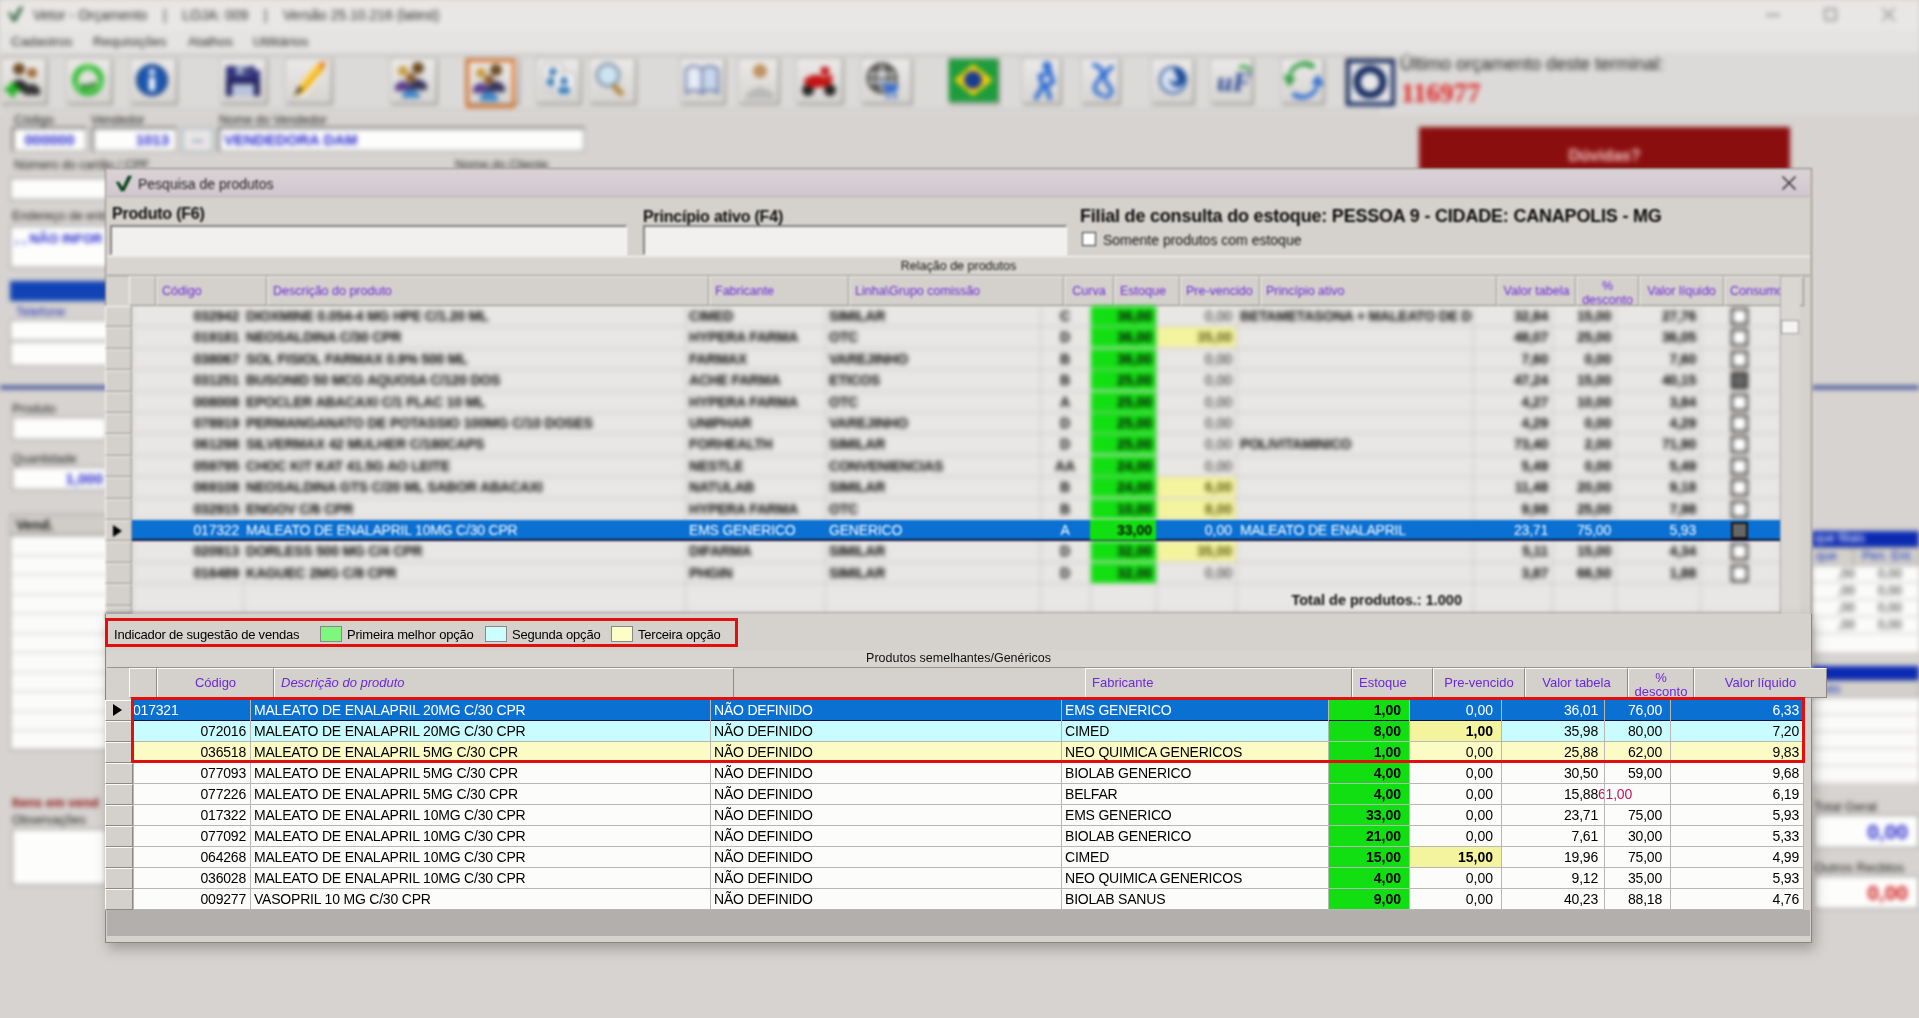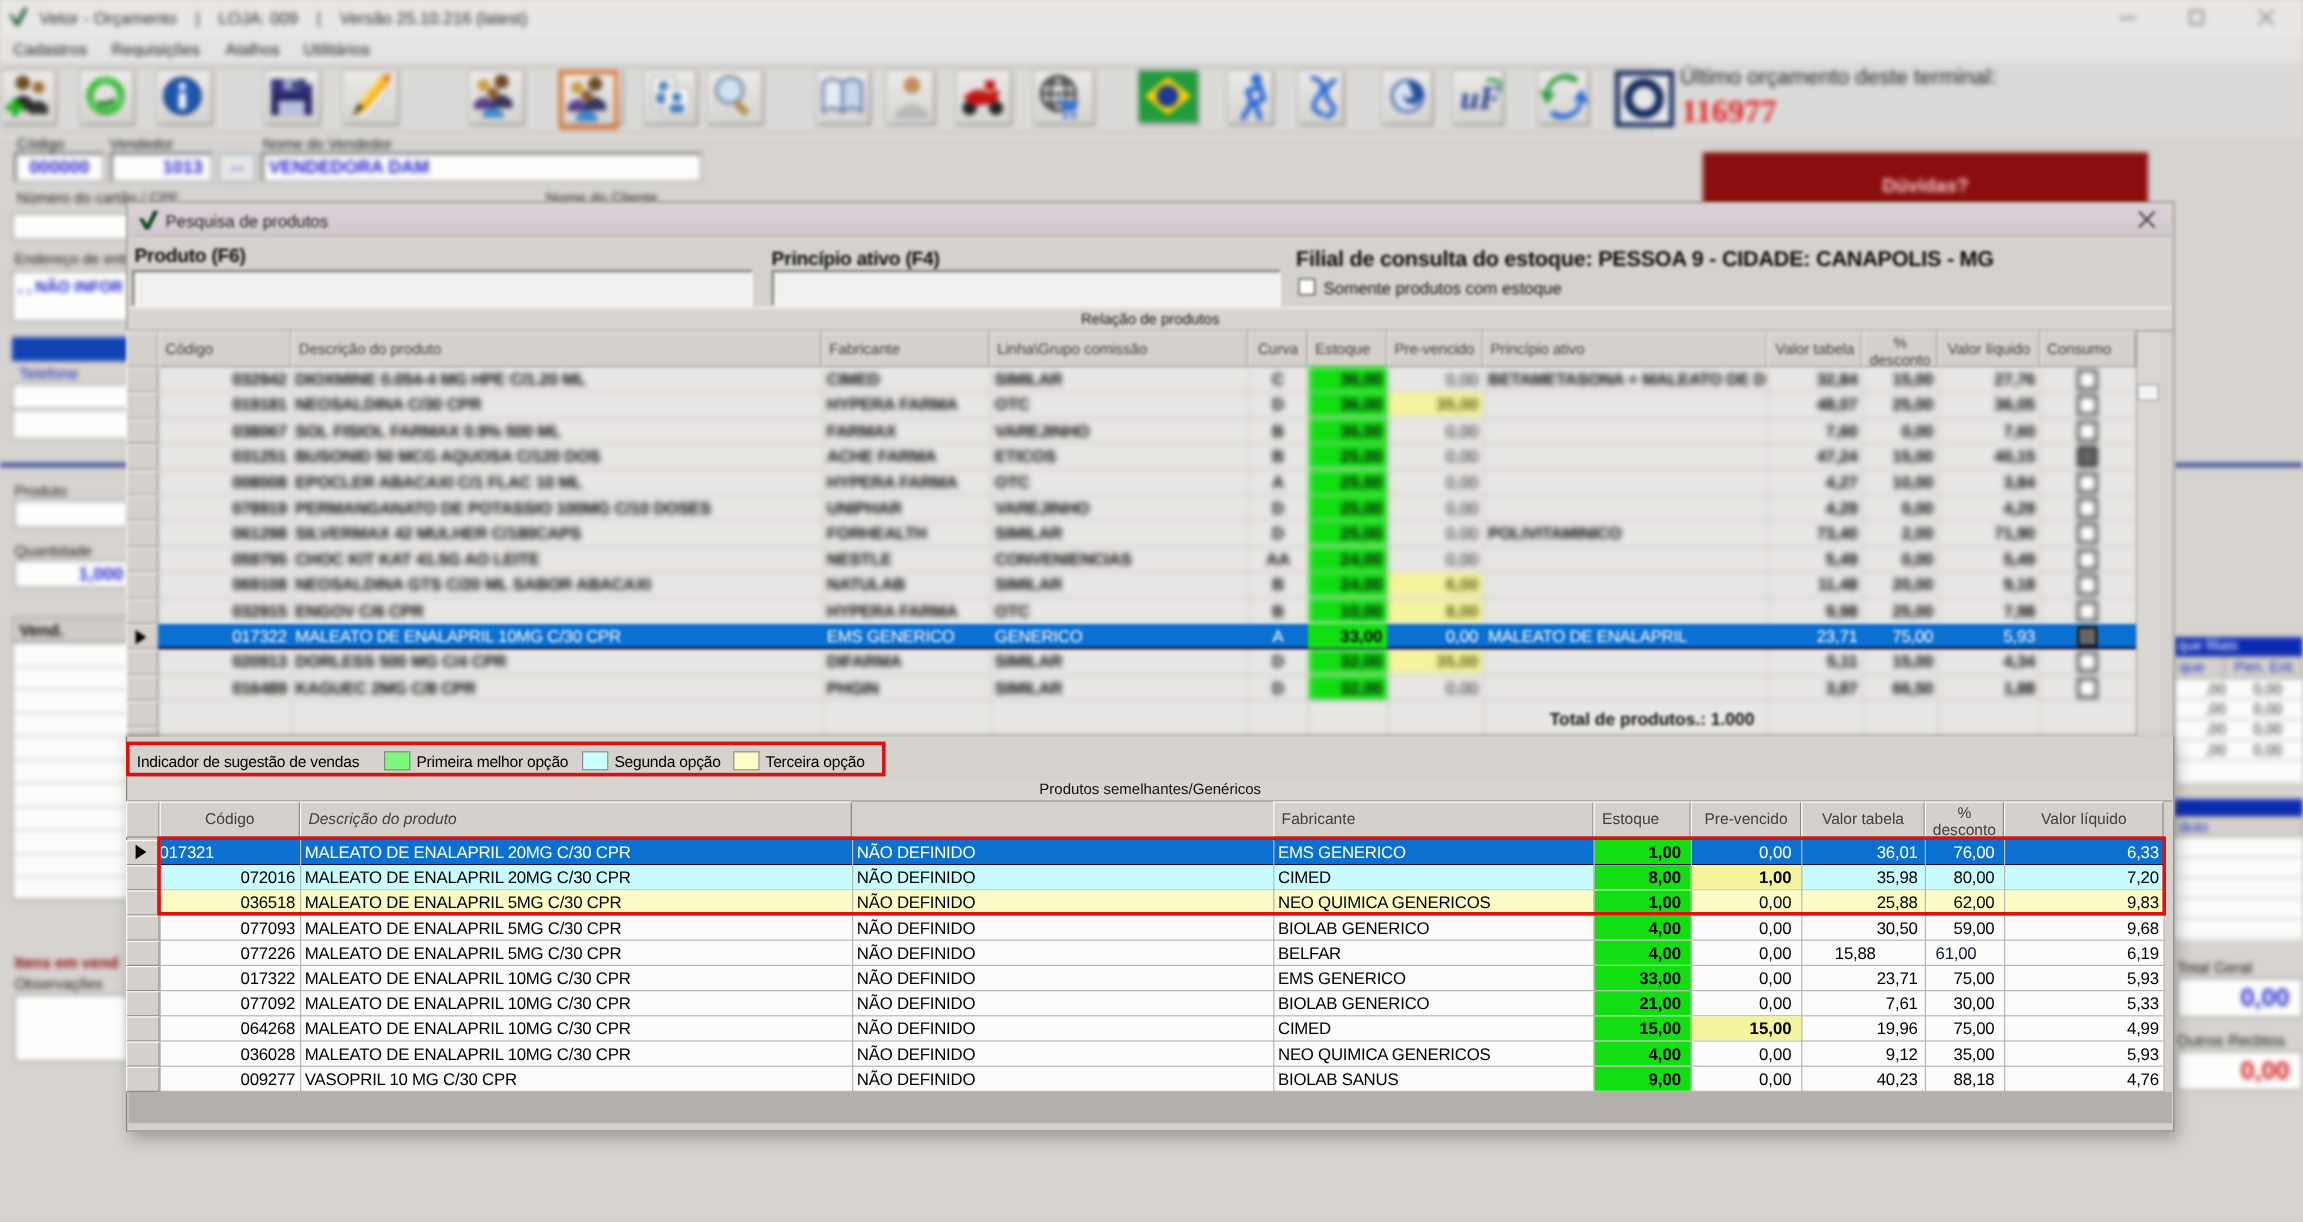--- a/index.html
+++ b/index.html
@@ -1,17 +1,17 @@
 <!DOCTYPE html>
 <html><head><meta charset="utf-8"><style>
 *{margin:0;padding:0;box-sizing:border-box;}
 html,body{width:1919px;height:1018px;overflow:hidden;}
 body{position:relative;font-family:"Liberation Sans",sans-serif;background:#d6d3d0;}
 .a{position:absolute;}
-.hdrcell{position:absolute;background:#d4d1cc;border-top:1px solid #fbfbfa;border-left:1px solid #fbfbfa;border-right:1px solid #8d8a85;border-bottom:1px solid #8d8a85;color:#404040;}
+.hdrcell{position:absolute;background:#d4d1cc;border-top:1px solid #fbfbfa;border-left:1px solid #fbfbfa;border-right:1px solid #8d8a85;border-bottom:1px solid #8d8a85;color:#6d28d9;margin-left:24px;}
 .selcell{position:absolute;background:#d4d1cc;border-top:1px solid #fbfbfa;border-left:1px solid #fbfbfa;border-right:1px solid #8d8a85;border-bottom:1px solid #8d8a85;}
 .inp{position:absolute;background:#f1f0ef;border-top:2px solid #808080;border-left:2px solid #808080;border-right:1px solid #fff;border-bottom:1px solid #fff;}
 </style></head><body>
 <div style="position:absolute;left:0px;top:0px;width:1919px;height:1018px;filter:blur(2.4px);">
 <div style="position:absolute;left:0px;top:0px;width:1919px;height:30px;background:#e9e7e5;"></div>
 <svg class="a" style="left:6px;top:5px" width="19" height="19" viewBox="0 0 22 22">
       <path d="M2 8 L8 19 L11 19 L20 2 L16 2 L9 15 L5 8 Z" fill="#14512a"></path>
     </svg>
 <div style="position:absolute;left:33px;top:7px;font-size:14px;color:#2a2a2a;white-space:nowrap;">Vetor - Orçamento&nbsp;&nbsp;&nbsp;&nbsp;|&nbsp;&nbsp;&nbsp;&nbsp;LOJA: 009&nbsp;&nbsp;&nbsp;&nbsp;|&nbsp;&nbsp;&nbsp;&nbsp;Versão 25.10.216 (latest)</div>
 <div style="position:absolute;left:1766px;top:14px;width:14px;height:2px;background:#8f8f8f;"></div>
@@ -554,22 +554,22 @@
       <div style="position:absolute;left:1529px;top:0;width:137px;text-align:right;font-size:14px;color:#000;line-height:21px;letter-spacing:-0.2px;">9,68</div>
     </div>
 <div style="position:absolute;left:28px;top:170px;width:1670px;height:21px;border-bottom:1px solid #b9b7b5;">
       <div style="position:absolute;left:1195px;top:0px;width:81px;height:20px;background:#12df12;"></div>
       <div style="position:absolute;left:0px;top:0;width:113px;text-align:right;font-size:14px;color:#000;line-height:21px;letter-spacing:-0.2px;">077226</div>
       <div style="position:absolute;left:121px;top:0;font-size:14px;color:#000;line-height:21px;letter-spacing:-0.2px;">MALEATO DE ENALAPRIL 5MG C/30 CPR</div>
       <div style="position:absolute;left:581px;top:0;font-size:14px;color:#000;line-height:21px;letter-spacing:-0.2px;">NÃO DEFINIDO</div>
       <div style="position:absolute;left:932px;top:0;font-size:14px;color:#000;line-height:21px;letter-spacing:-0.2px;">BELFAR</div>
       <div style="position:absolute;left:1195px;top:0;width:73px;text-align:right;font-weight:bold;font-size:14px;color:#000;line-height:21px;">4,00</div>
       <div style="position:absolute;left:1276px;top:0;width:84px;text-align:right;font-size:14px;color:#000;line-height:21px;">0,00</div>
-      <div style="position:absolute;left:1396px;top:0;width:97px;font-size:14px;color:#000;line-height:21px;letter-spacing:-0.2px;">15,88</div>
-      <div style="position:absolute;left:1465px;top:0;width:64px;text-align:center;font-size:14px;color:#0f172a;line-height:21px;letter-spacing:-0.2px;">61,00</div>
+      <div style="position:absolute;left:1368px;top:0;width:97px;text-align:right;font-size:14px;color:#000;line-height:21px;letter-spacing:-0.2px;">15,88</div>
+      <div style="position:absolute;left:1465px;top:0;width:64px;text-align:left;font-size:14px;color:#be185d;line-height:21px;letter-spacing:-0.2px;">61,00</div>
       <div style="position:absolute;left:1529px;top:0;width:137px;text-align:right;font-size:14px;color:#000;line-height:21px;letter-spacing:-0.2px;">6,19</div>
     </div>
 <div style="position:absolute;left:28px;top:191px;width:1670px;height:21px;border-bottom:1px solid #b9b7b5;">
       <div style="position:absolute;left:1195px;top:0px;width:81px;height:20px;background:#12df12;"></div>
       <div style="position:absolute;left:0px;top:0;width:113px;text-align:right;font-size:14px;color:#000;line-height:21px;letter-spacing:-0.2px;">017322</div>
       <div style="position:absolute;left:121px;top:0;font-size:14px;color:#000;line-height:21px;letter-spacing:-0.2px;">MALEATO DE ENALAPRIL 10MG C/30 CPR</div>
       <div style="position:absolute;left:581px;top:0;font-size:14px;color:#000;line-height:21px;letter-spacing:-0.2px;">NÃO DEFINIDO</div>
       <div style="position:absolute;left:932px;top:0;font-size:14px;color:#000;line-height:21px;letter-spacing:-0.2px;">EMS GENERICO</div>
       <div style="position:absolute;left:1195px;top:0;width:73px;text-align:right;font-weight:bold;font-size:14px;color:#000;line-height:21px;">33,00</div>
       <div style="position:absolute;left:1276px;top:0;width:84px;text-align:right;font-size:14px;color:#000;line-height:21px;">0,00</div>

